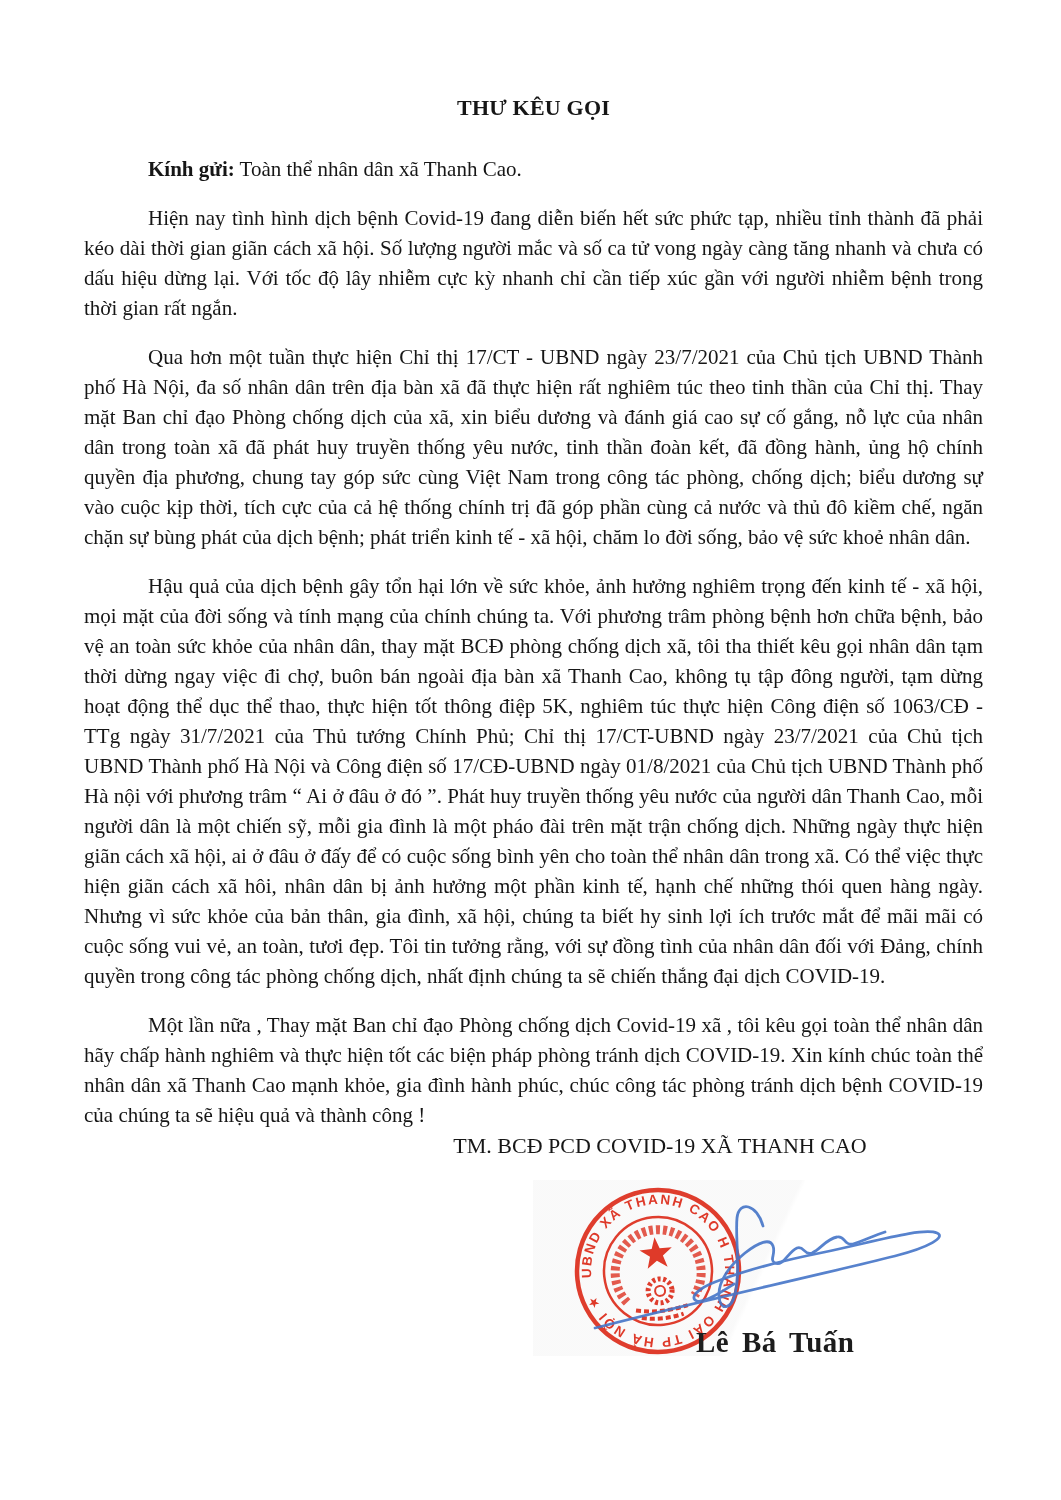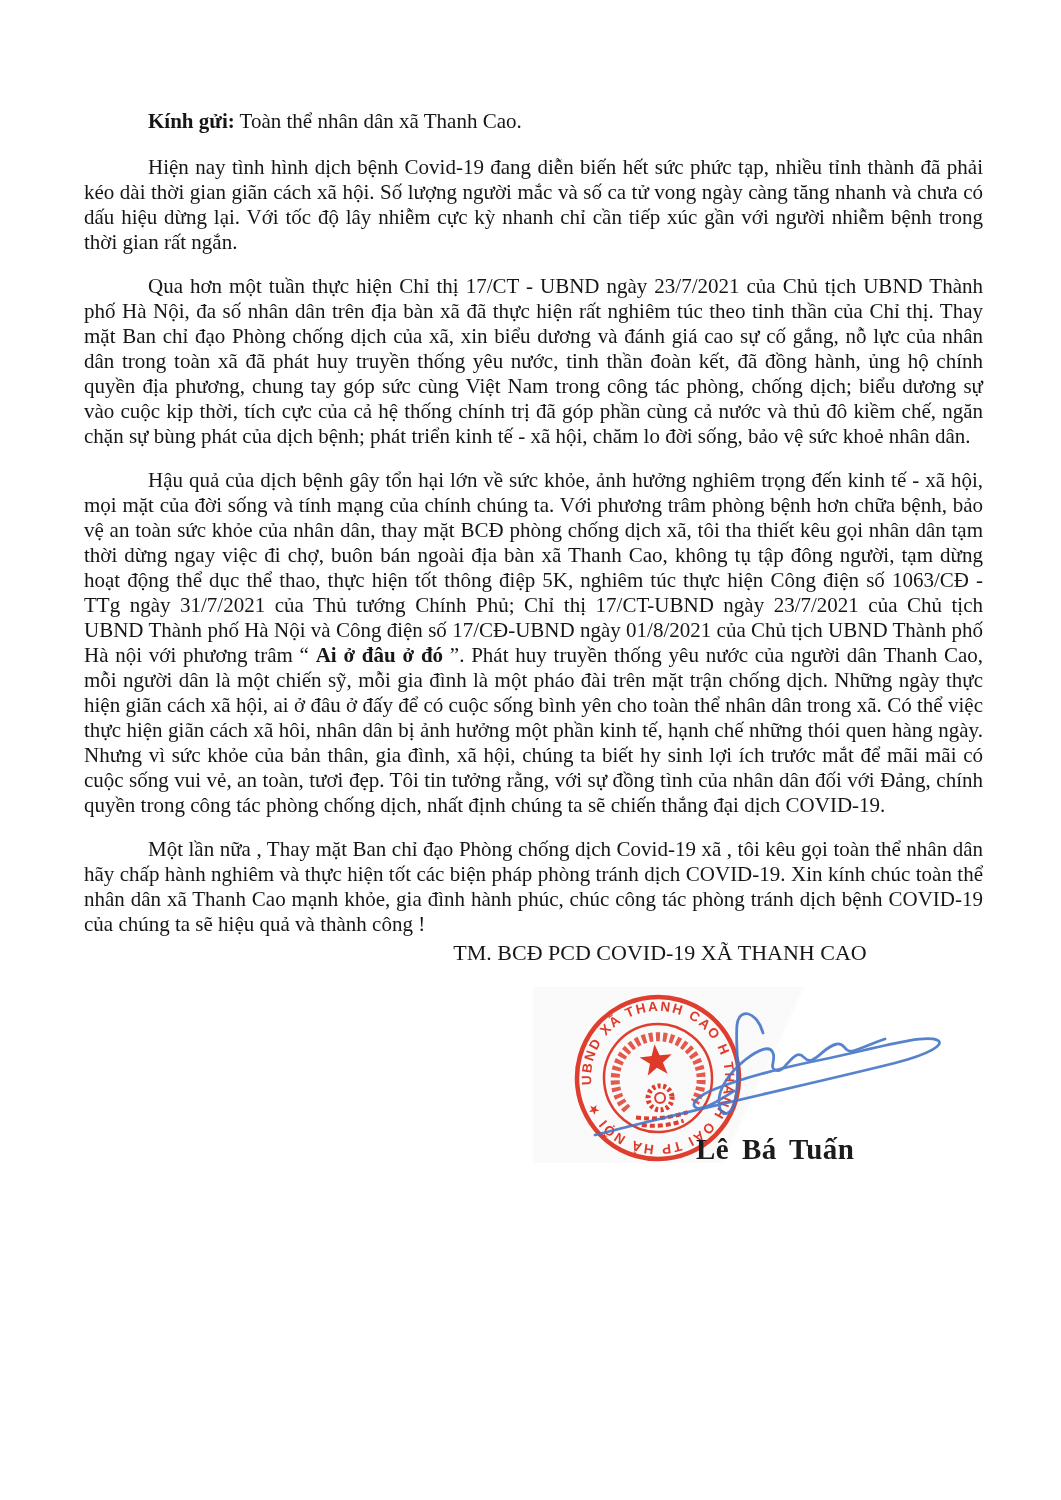--- a/index.html
+++ b/index.html
@@ -9,27 +9,27 @@
     background:#ffffff;
     overflow:hidden;
     font-family:"Liberation Serif","DejaVu Serif",serif;
     color:#161616;
   }
   .content{padding:91px 78px 0 84px;}
   .title{
     text-align:center;font-weight:bold;font-size:22px;line-height:33px;
     letter-spacing:.2px;
   }
-  .salutation{margin-top:16px;font-size:21px;line-height:29px;text-indent:64px;}
+  .salutation{margin-top:31px;font-size:21px;line-height:29px;text-indent:64px;}
   .salutation .lbl{font-weight:bold;}
   p.body-par{
-    margin:19px 0 0 0;font-size:21px;line-height:25px;
+    margin:19px 0 0 0;font-size:21px;line-height:30px;
     text-align:justify;text-indent:64px;
   }
-  p.body-par .bold{font-weight:bold;}
+  p.body-par .bold{font-weight:normal;}
   .sig-area{position:relative;height:306px;}
   .sig-title{
     position:absolute;left:350px;top:0;width:620px;
     text-align:center;font-weight:normal;font-size:22px;line-height:31px;
   }
   .scan-shade{
     position:absolute;left:533px;top:50px;width:434px;height:176px;
     background:linear-gradient(115deg,#f5f5f5 52%,#ffffff 53%);
     opacity:.55;
   }
@@ -40,20 +40,21 @@
     font-size:29px;font-weight:bold;color:#1c1c1c;
     letter-spacing:.5px;word-spacing:5px;white-space:nowrap;
   }
 </style>
 </head>
 <body>
 
 <div class="page">
   <div class="content">
 
+    <div class="title">THƯ KÊU GỌI</div>
 
     <div class="salutation">
       <span class="lbl">Kính gửi:</span>
       <span>Toàn thể nhân dân xã Thanh Cao.</span>
     </div>
 
     <p class="body-par">Hiện nay tình hình dịch bệnh Covid-19 đang diễn biến hết sức phức tạp, nhiều tỉnh thành đã phải kéo dài thời gian giãn cách xã hội. Số lượng người mắc và số ca tử vong ngày càng tăng nhanh và chưa có dấu hiệu dừng lại. Với tốc độ lây nhiễm cực kỳ nhanh chỉ cần tiếp xúc gần với người nhiễm bệnh trong thời gian rất ngắn.</p>
 
     <p class="body-par">Qua hơn một tuần thực hiện Chỉ thị 17/CT - UBND ngày 23/7/2021 của Chủ tịch UBND Thành phố Hà Nội, đa số nhân dân trên địa bàn xã đã thực hiện rất nghiêm túc theo tinh thần của Chỉ thị. Thay mặt Ban chỉ đạo Phòng chống dịch của xã, xin biểu dương và đánh giá cao sự cố gắng, nỗ lực của nhân dân trong toàn xã đã phát huy truyền thống yêu nước, tinh thần đoàn kết, đã đồng hành, ủng hộ chính quyền địa phương, chung tay góp sức cùng Việt Nam trong công tác phòng, chống dịch; biểu dương sự vào cuộc kịp thời, tích cực của cả hệ thống chính trị đã góp phần cùng cả nước và thủ đô kiềm chế, ngăn chặn sự bùng phát của dịch bệnh; phát triển kinh tế - xã hội, chăm lo đời sống, bảo vệ sức khoẻ nhân dân.</p>
 

